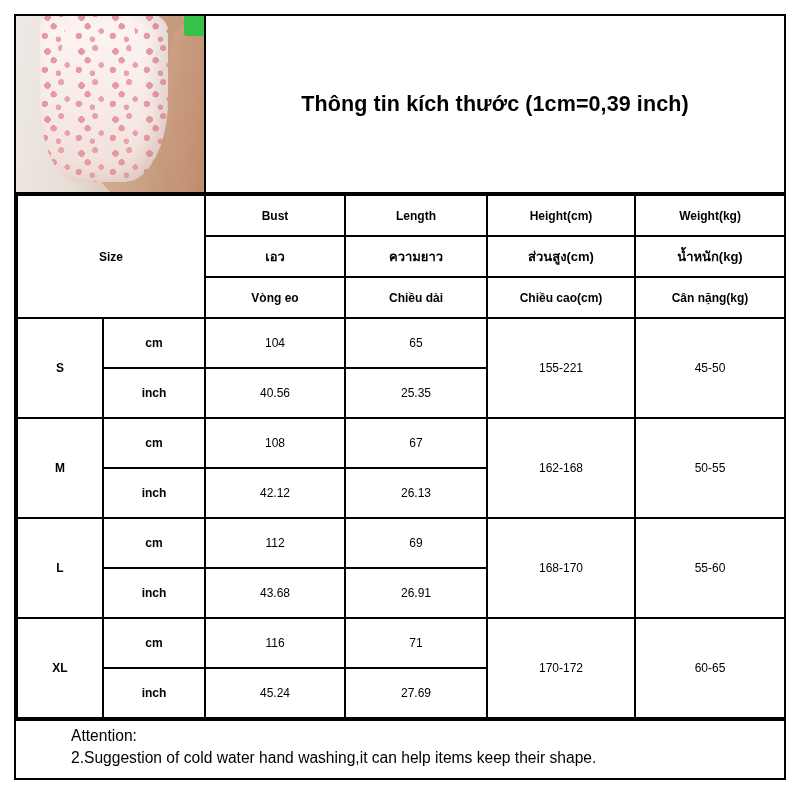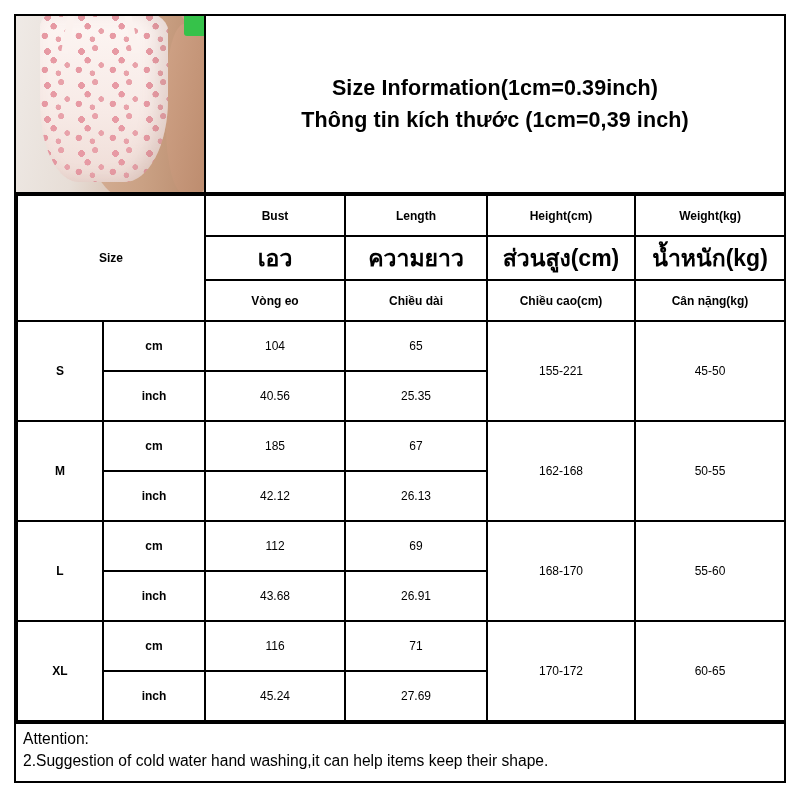--- a/index.html
+++ b/index.html
@@ -143,60 +143,59 @@
 
   .size-label {
     font-size: 27px;
     font-weight: bold;
   }
   .hdr {
     font-weight: bold;
     font-size: 17.5px;
     height: 33px;
   }
-  .hdr.thai { font-size: 23px; }
+  .hdr.thai { font-size: 13px; }
   .row-letter {
     font-weight: bold;
     font-size: 19px;
   }
   .unit-cell {
     font-weight: bold;
     font-size: 15.5px;
     height: 42px;
   }
   .val-cell { font-size: 17px; }
   .hw-cell { font-size: 17px; }
   
   .attention {
     border-top: 2px solid #000;
     padding: 5px 7px 10px 7px;
     font-size: 15.6px;
     line-height: 1.32;
   }
-  .attention div { white-space: normal; }
+  .attention div { white-space: normal; margin-left: 48px; }
   .att-title { margin-bottom: 1px; }
 </style>
 </head>
 <body>
 
 <div class="page">
   <div class="sheet">
 
     <div class="header">
       <div class="photo">
         <div class="photo-bg"></div>
         <div class="photo-body"></div>
         <div class="photo-arm"></div>
         <div class="photo-dress"></div>
         <div class="photo-strapL"></div>
         <div class="photo-strapR"></div>
         <div class="photo-badge"></div>
       </div>
       <div class="title-cell">
-        <div class="title-line">Size Information(1cm=0.39inch)</div>
         <div class="title-line">Thông tin kích thước (1cm=0,39 inch)</div>
       </div>
     </div>
 
     <table class="size-table">
       <colgroup>
         <col class="col-size">
           <col class="col-unit">
           <col class="col-bust">
         <col class="col-length">
@@ -237,21 +236,21 @@
         </tr>
         <tr>
           <td class="unit-cell">inch</td>
           <td class="val-cell">40.56</td>
           <td class="val-cell">25.35</td>
         </tr>
 
         <tr>
           <td class="row-letter" rowspan="2">M</td>
           <td class="unit-cell">cm</td>
-          <td class="val-cell">185</td>
+          <td class="val-cell">108</td>
           <td class="val-cell">67</td>
           <td class="hw-cell" rowspan="2">162-168</td>
           <td class="hw-cell" rowspan="2">50-55</td>
         </tr>
         <tr>
           <td class="unit-cell">inch</td>
           <td class="val-cell">42.12</td>
           <td class="val-cell">26.13</td>
         </tr>
 

